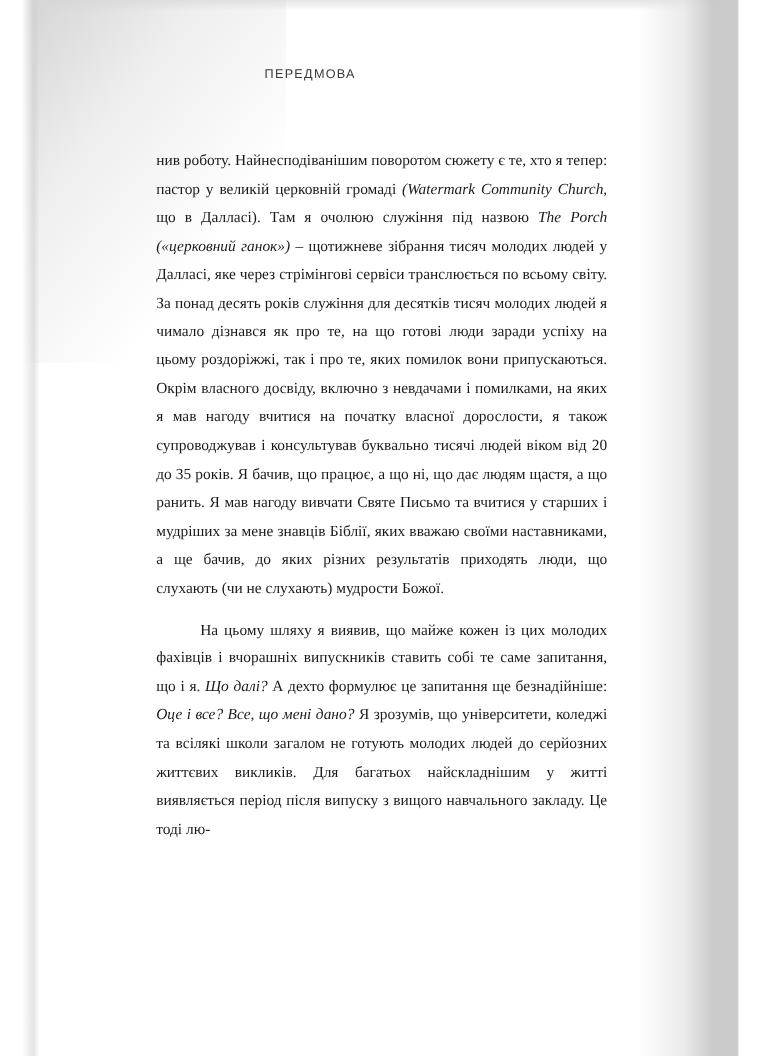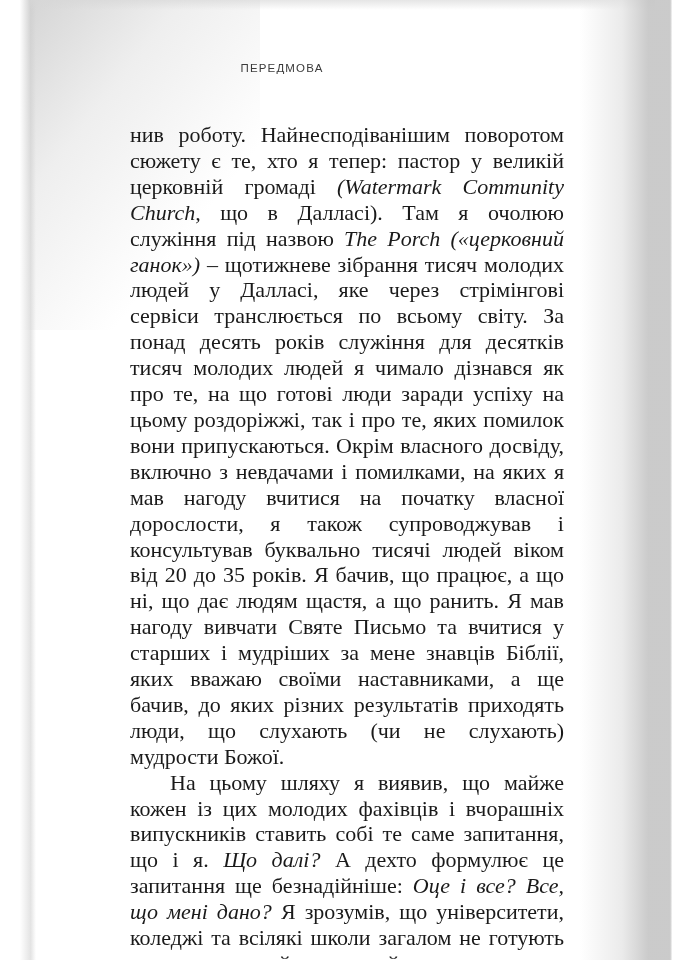--- a/index.html
+++ b/index.html
@@ -85,22 +85,22 @@
 
   
   .textblock {
     position: absolute;
     left: 130px;
     top: 122px;
     width: 434px;
   }
 
   .para {
-    margin: 0;
-    font-size: 22px;
+    margin: 12px;
+    font-size: 14px;
     line-height: 25.9px;
     color: #1a1a1a;
     text-align: justify;
     text-justify: inter-word;
     hyphens: manual;
     -webkit-hyphens: manual;
   }
   .para + .para {
     text-indent: 40px;
   }

